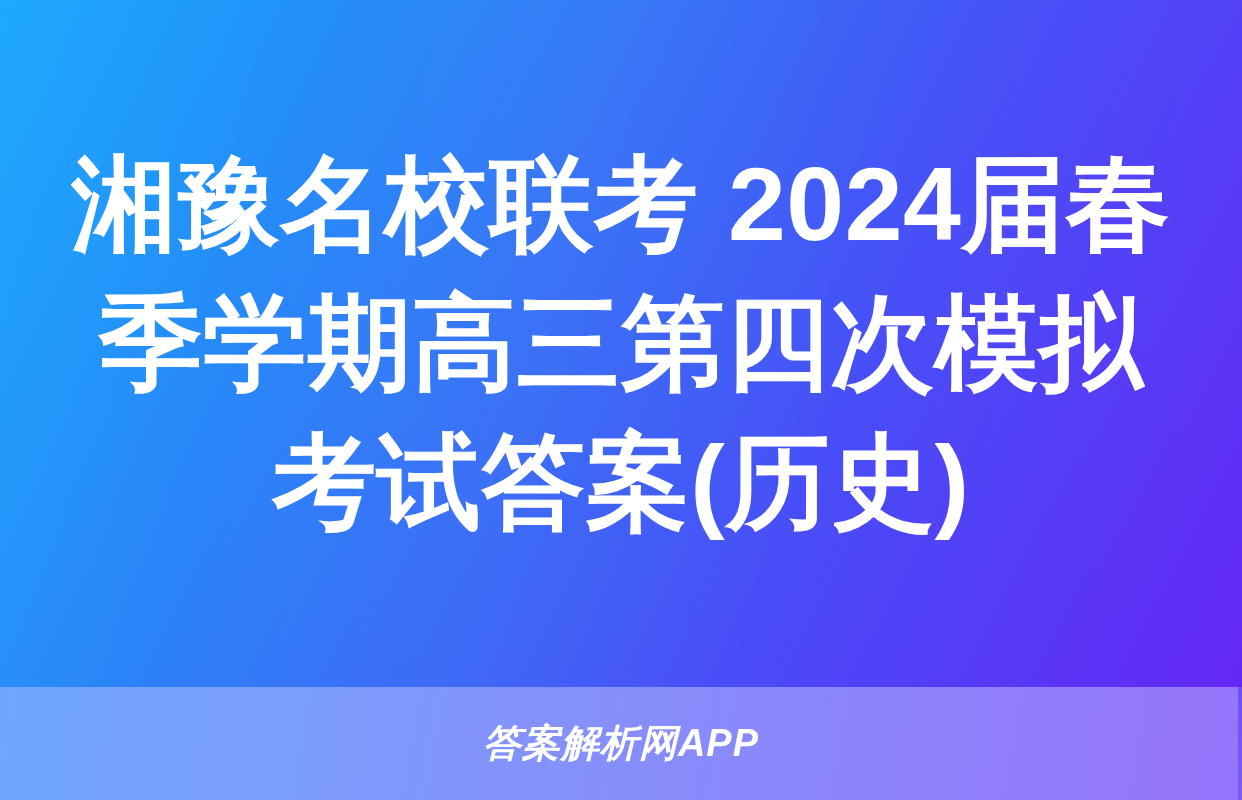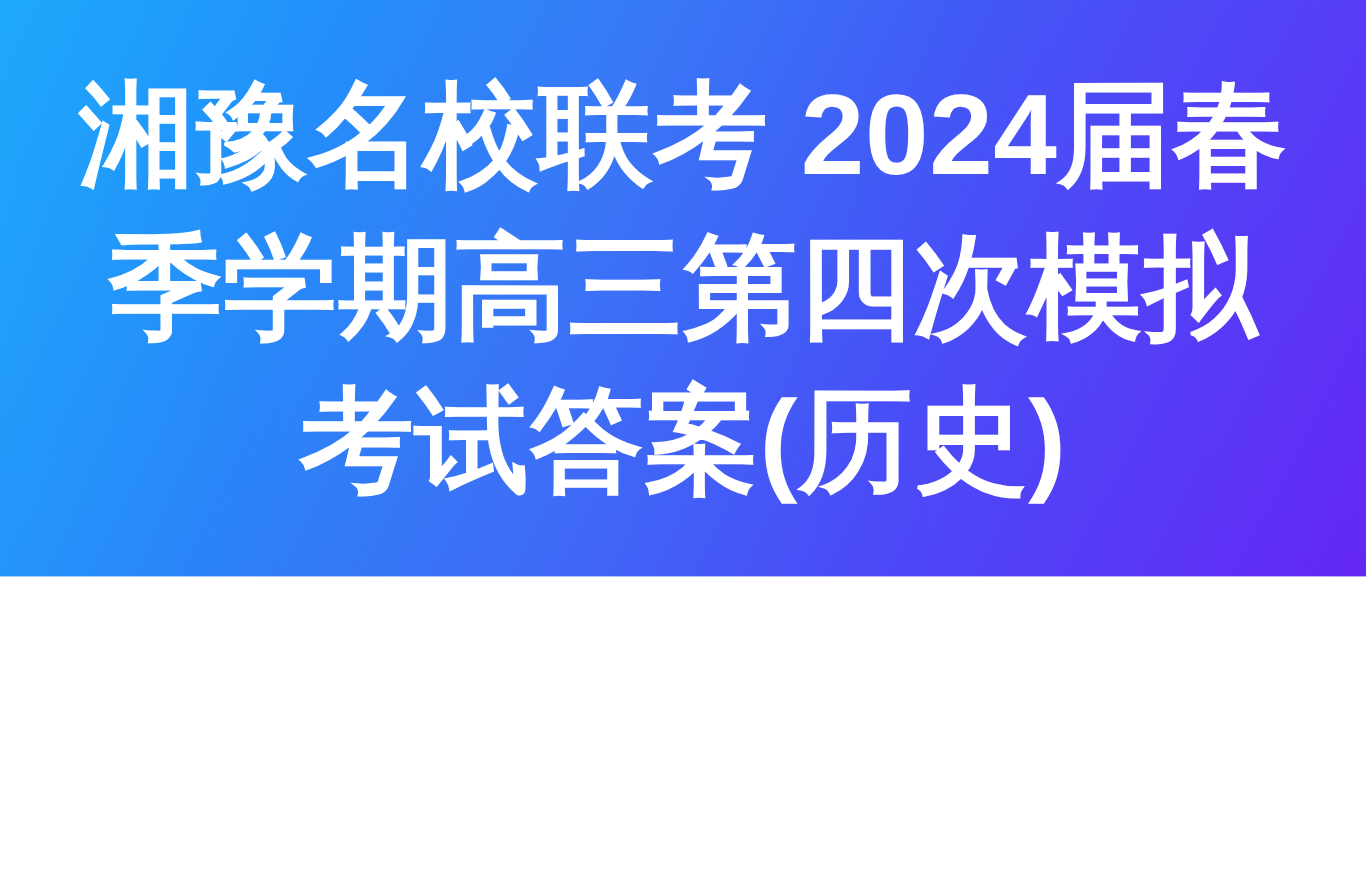--- a/index.html
+++ b/index.html
@@ -21,21 +21,21 @@
     height: 800px;
     overflow: hidden;
     display: flex;
     flex-direction: column;
   }
 
   
   .hero {
     position: relative;
     width: 100%;
-    height: 524px;
+    height: 728px;
     box-sizing: border-box;
     background: linear-gradient(117deg,
                 #16a6fc 0%,
                 #1f95fa 16%,
                 #2f7df7 34%,
                 #3b63f6 52%,
                 #4a4cf7 68%,
                 #5537f6 84%,
                 #6122f5 100%);
     display: flex;
@@ -116,14 +116,17 @@
 </style>
 </head>
 <body>
 
 <div class="poster">
 
   <div class="hero">
     <h1 class="hero-title">湘豫名校联考 2024届春季学期高三第四次模拟考试答案(历史)</h1>
   </div>
 
+  <div class="footer-band">
+    <div class="watermark">答案解析网APP</div>
+  </div>
 
 </div>
 
 </body></html>

